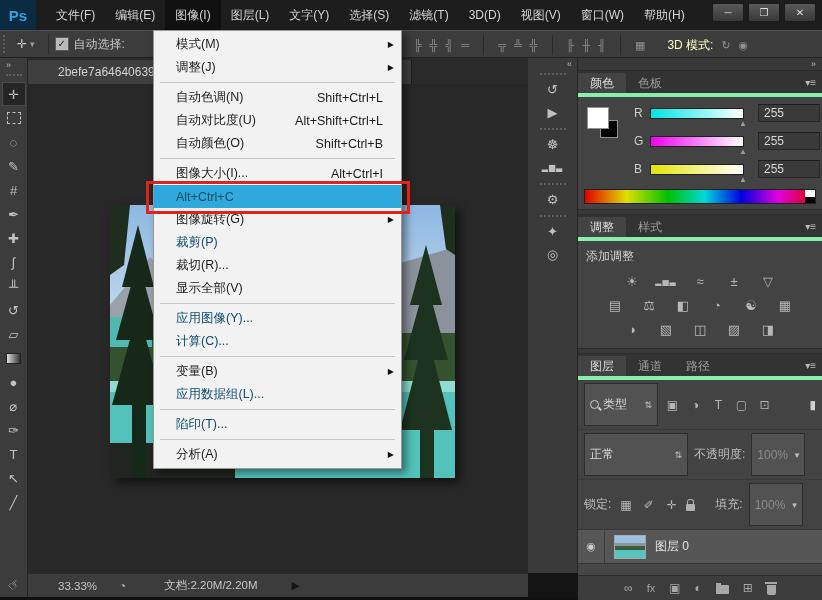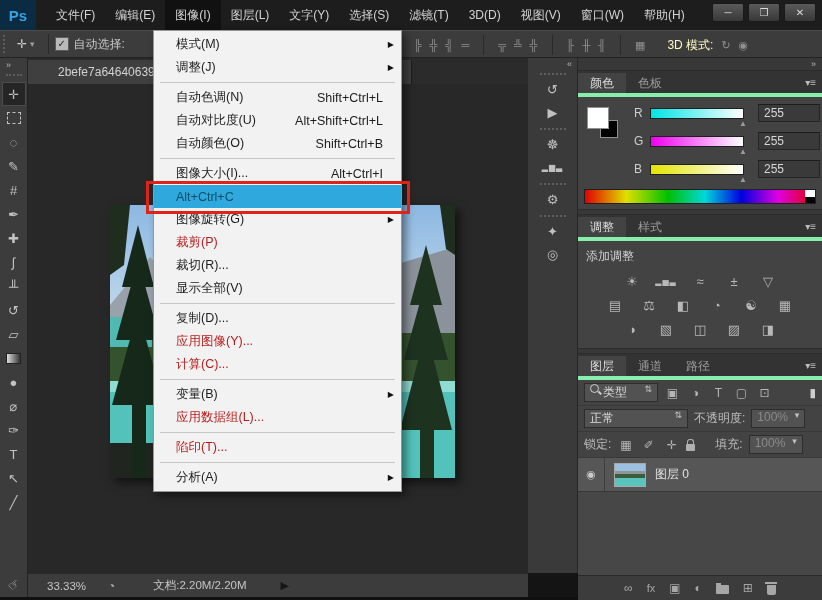--- a/index.html
+++ b/index.html
@@ -51,21 +51,21 @@
   #doctab .tab-close{margin-left:auto;color:#a8a8a8;font-size:13px}
 
   
   #canvas{left:28px;top:84px;width:500px;height:489px;background:#282828;overflow:hidden}
   #photo{position:absolute;left:82px;top:121px;width:345px;height:273px;box-shadow:5px 5px 9px rgba(0,0,0,.55)}
   #photo svg{display:block}
 
   
   #statusbar{left:28px;top:573px;width:500px;height:24px;background:#3c3c3c;border-top:1px solid #292929;
              display:flex;align-items:center;font-size:11.5px;color:#c6c6c6;box-sizing:border-box}
-  #zoomfield{margin-left:19px}
+  #zoomfield{margin-left:30px}
   #statico{margin-left:22px;color:#a8a8a8;font-size:12px}
   #docinfo{margin-left:38px}
   #statarrow{margin-left:34px;color:#161616;font-size:11px}
   #bottomedge{left:0;top:597px;width:822px;height:3px;background:#101010}
 
   
   #dockstrip{left:528px;top:58px;width:50px;height:515px;background:#3a3a3a;border-right:1px solid #262626;
              box-sizing:border-box;display:flex;flex-direction:column;align-items:center}
   .dock-top{width:100%;text-align:right;padding:1px 5px 0 0;font-size:9px;color:#b5b5b5;box-sizing:border-box}
   .dock-grip{width:26px;border-top:2px dotted #5e5e5e;margin:4px 0 3px}
@@ -103,22 +103,22 @@
 
   
   #adjbody{padding:2px 8px 4px}
   #adjtitle{font-size:12px;color:#d0d0d0;margin:5px 0 7px}
   .adj-row{display:flex;justify-content:center;gap:10px;margin:6px 0}
   .adj-ic{width:24px;height:18px;display:flex;align-items:center;justify-content:center;color:#b9b9b9;font-size:13px}
   .adj-ic.small{font-size:8px;letter-spacing:1px}
 
   
   .lr-row{display:flex;align-items:center;padding:3px 6px;gap:6px;border-bottom:1px solid #393939}
-  .dd{background:#525252;border:1px solid #2d2d2d;display:flex;align-items:flex-start;gap:4px;
-      font-size:12px;color:#dcdcdc;height:17px;padding:0 5px;box-sizing:content-box}
+  .dd{background:#525252;border:1px solid #2d2d2d;display:flex;align-items:center;gap:4px;
+      font-size:12px;color:#dcdcdc;height:17px;padding:12px 5px;box-sizing:content-box}
   .dd .ar{margin-left:auto;font-size:9px;color:#c0c0c0}
   .dim{color:#8b8b8b}
   .flt-ic{color:#b5b5b5;font-size:12px;width:17px;text-align:center}
   .label12{font-size:12px;color:#bdbdbd;white-space:nowrap}
   .search-ic{width:7px;height:7px;border:1.5px solid #cfcfcf;border-radius:50%;position:relative;flex:0 0 auto}
   .search-ic::after{content:"";position:absolute;width:4px;height:1.5px;background:#cfcfcf;
                     transform:rotate(45deg);right:-3.5px;bottom:-1.5px}
   .lock-ic{width:9px;height:7px;background:#b0b0b0;border-radius:1px;position:relative;margin-top:5px}
   .lock-ic::before{content:"";position:absolute;top:-5px;left:1px;width:5px;height:5px;
                    border:1.5px solid #b0b0b0;border-bottom:none;border-radius:3px 3px 0 0}
@@ -137,21 +137,21 @@
   .trash-ic{width:9px;height:10px;background:#a7a7a7;border-radius:0 0 2px 2px;position:relative;margin-top:4px}
   .trash-ic::before{content:"";position:absolute;top:-3px;left:-1.5px;width:12px;height:2px;background:#a7a7a7}
 
   
   #imgmenu{left:153px;top:30px;width:249px;background:#f2f2f2;border:1px solid #979797;
            box-shadow:4px 4px 8px rgba(0,0,0,.45);z-index:40;padding:2px 0;box-sizing:border-box}
   .mi{height:23px;display:flex;align-items:center;padding:0 10px 0 22px;font-size:12.5px;color:#1c1c1c;position:relative}
   .mi .lab{flex:1;white-space:nowrap}
   .mi .sc{margin-right:8px;white-space:nowrap}
   .mi .arr{position:absolute;right:7px;top:7px;font-size:8px;color:#111}
-  .mi.disabled{color:#b91c1c}
+  .mi.disabled{color:#0c4a6e}
   .mi.hl{background:#2fa9dd}
   .mi.hl .lab,.mi.hl .sc{color:#0d4e68}
   .msep{height:1px;background:#c6c6c6;margin:3px 6px}
 
   
   #redbox{left:146px;top:181px;width:264px;height:33px;border:3px solid #e02318;z-index:50;box-sizing:border-box}
 </style>
 </head>
 <body>
 
@@ -524,23 +524,20 @@
   <div class="mi disabled">
     <span class="lab">裁剪(P)</span>
   </div>
   <div class="mi">
     <span class="lab">裁切(R)...</span>
   </div>
   <div class="mi">
     <span class="lab">显示全部(V)</span>
   </div>
   <div class="msep"></div>
-  <div class="mi">
-    <span class="lab">复制(D)...</span>
-  </div>
   <div class="mi disabled">
     <span class="lab">应用图像(Y)...</span>
   </div>
   <div class="mi disabled">
     <span class="lab">计算(C)...</span>
   </div>
   <div class="msep"></div>
   <div class="mi">
     <span class="lab">变量(B)</span>
     <span class="arr">▶</span>

